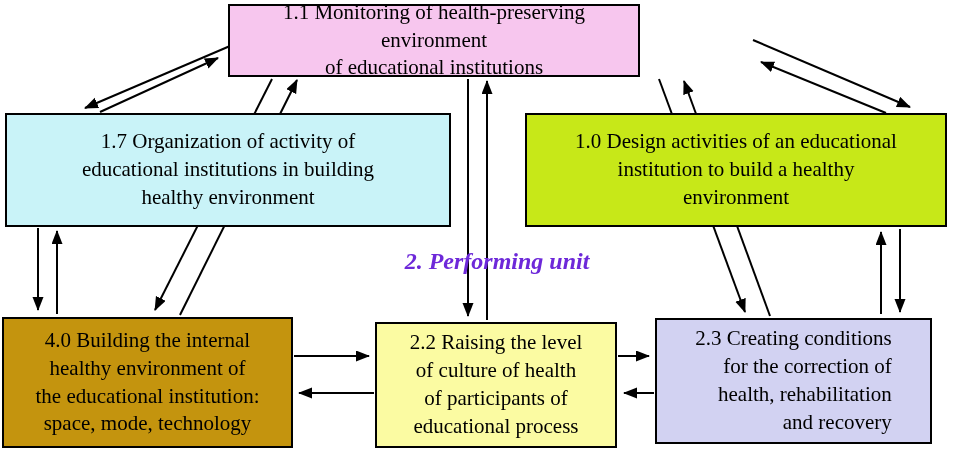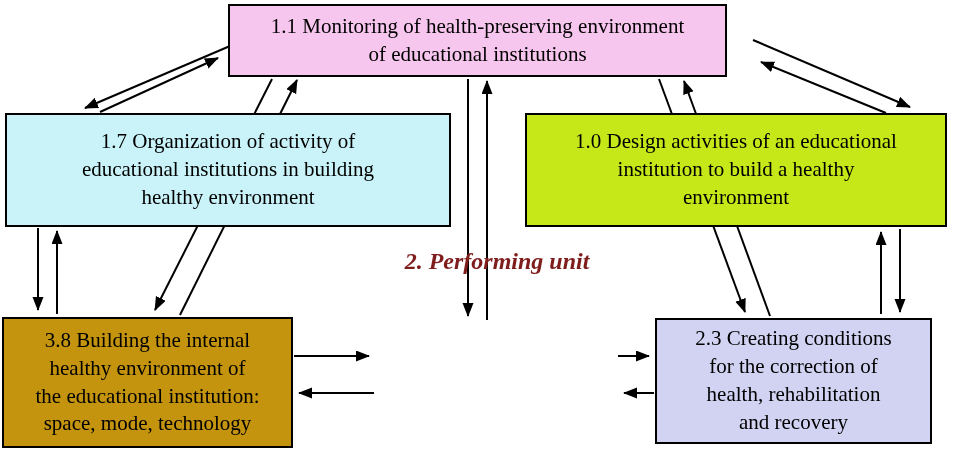--- a/index.html
+++ b/index.html
@@ -28,21 +28,21 @@
     z-index:2;
     padding:0 4px;
   }
   .diagram-title {
     position:absolute;
     left:330px; top:248px; width:334px;
     text-align:center;
     font-size:24px;
     font-weight:bold;
     font-style:italic;
-    color:#7f1d1d;
+    color:#6d28d9;
     z-index:3;
     background:transparent;
   }
 </style>
 </head>
 <body>
 
 <div id="canvas">
 
   <svg id="arrows" width="958" height="452" viewBox="0 0 958 452">
@@ -66,37 +66,41 @@
         <line x1="770" y1="316" x2="684" y2="81" stroke="#000000" stroke-width="2" marker-end="url(#ah)"></line>
         <line x1="881" y1="314" x2="881" y2="232" stroke="#000000" stroke-width="2" marker-end="url(#ah)"></line>
         <line x1="900" y1="229" x2="900" y2="312" stroke="#000000" stroke-width="2" marker-end="url(#ah)"></line>
         <line x1="294" y1="356" x2="369" y2="356" stroke="#000000" stroke-width="2" marker-end="url(#ah)"></line>
         <line x1="374" y1="393" x2="299" y2="393" stroke="#000000" stroke-width="2" marker-end="url(#ah)"></line>
         <line x1="618" y1="356" x2="649" y2="356" stroke="#000000" stroke-width="2" marker-end="url(#ah)"></line>
         <line x1="654" y1="393" x2="624" y2="393" stroke="#000000" stroke-width="2" marker-end="url(#ah)"></line>
       </g>
   </svg>
 
-  <div class="node" style="left: 228px; top: 4px; width: 499px; height: 73px; background: rgb(247, 198, 238);">1.1 Monitoring of health-preserving environment
+  <div class="node" style="left: 228px; top: 4px; width: 412px; height: 73px; background: rgb(247, 198, 238);">1.1 Monitoring of health-preserving environment
 of educational institutions</div>
 
   <div class="node" style="left: 5px; top: 113px; width: 446px; height: 114px; background: rgb(201, 243, 248);">1.7 Organization of activity of
 educational institutions in building
 healthy environment</div>
 
   <div class="node" style="left: 525px; top: 113px; width: 422px; height: 114px; background: rgb(199, 232, 24);">1.0 Design activities of an educational
 institution to build a healthy
 environment</div>
 
-  <div class="node" style="left: 2px; top: 317px; width: 291px; height: 131px; background: rgb(196, 148, 14);">3.8 Building the internal
+  <div class="node" style="left: 2px; top: 317px; width: 291px; height: 131px; background: rgb(196, 148, 14);">4.0 Building the internal
 healthy environment of
 the educational institution:
 space, mode, technology</div>
 
+  <div class="node" style="left: 375px; top: 322px; width: 242px; height: 126px; background: rgb(251, 251, 162);">2.2 Raising the level
+of culture of health
+of participants of
+educational process</div>
 
-  <div class="node" style="left: 655px; top: 318px; width: 277px; height: 126px; background: rgb(210, 210, 242);">2.3 Creating conditions
+  <div class="node" style="left: 655px; top: 318px; width: 277px; height: 126px; background: rgb(210, 210, 242); text-align: right;">2.3 Creating conditions
 for the correction of
 health, rehabilitation
 and recovery</div>
 
   <div class="diagram-title">2. Performing unit</div>
 
 </div>
 
 </body></html>

